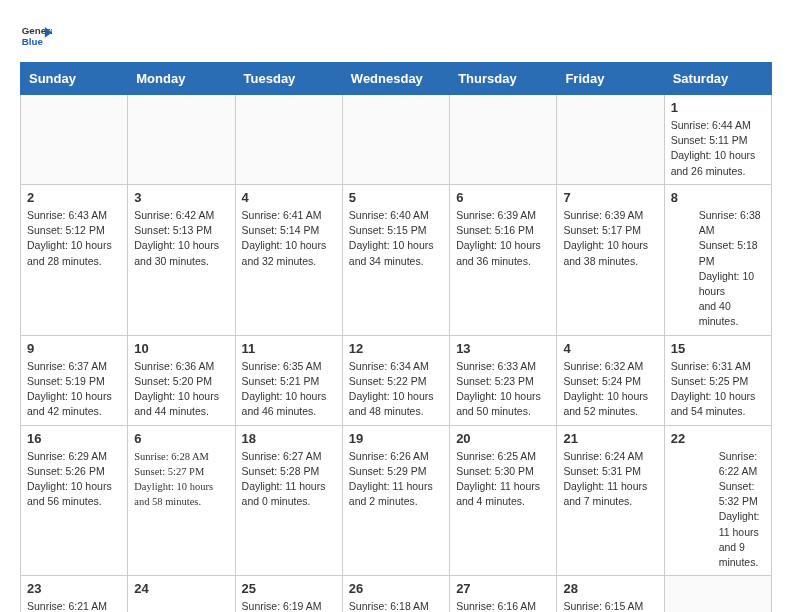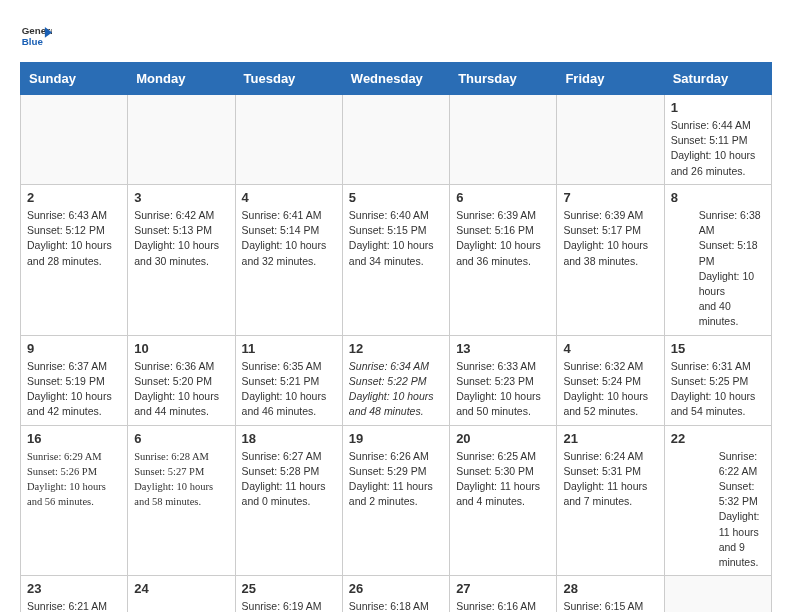--- a/index.html
+++ b/index.html
@@ -188,21 +188,21 @@
         </td>
         <td>
           <span class="day-number">11</span>
           <div class="day-info" style="white-space: pre-line;">Sunrise: 6:35 AM
 Sunset: 5:21 PM
 Daylight: 10 hours
 and 46 minutes.</div>
         </td>
         <td>
           <span class="day-number">12</span>
-          <div class="day-info" style="white-space: pre-line; font-style: italic;">Sunrise: 6:34 AM
+          <div class="day-info" style="white-space: pre-line;">Sunrise: 6:34 AM
 Sunset: 5:22 PM
 Daylight: 10 hours
 and 48 minutes.</div>
         </td>
         <td>
           <span class="day-number">13</span>
           <div class="day-info" style="white-space: pre-line;">Sunrise: 6:33 AM
 Sunset: 5:23 PM
 Daylight: 10 hours
 and 50 minutes.</div>
@@ -218,21 +218,21 @@
           <span class="day-number">15</span>
           <div class="day-info" style="white-space: pre-line;">Sunrise: 6:31 AM
 Sunset: 5:25 PM
 Daylight: 10 hours
 and 54 minutes.</div>
         </td>
       </tr>
       <tr>
         <td>
           <span class="day-number">16</span>
-          <div class="day-info" style="white-space: pre-line; font-family: Liberation Serif, serif;">Sunrise: 6:29 AM
+          <div class="day-info" style="white-space: pre-line;">Sunrise: 6:29 AM
 Sunset: 5:26 PM
 Daylight: 10 hours
 and 56 minutes.</div>
         </td>
         <td>
           <span class="day-number">6</span>
           <div class="day-info" style="white-space: pre-line; font-family: Liberation Serif, serif;">Sunrise: 6:28 AM
 Sunset: 5:27 PM
 Daylight: 10 hours
 and 58 minutes.</div>

